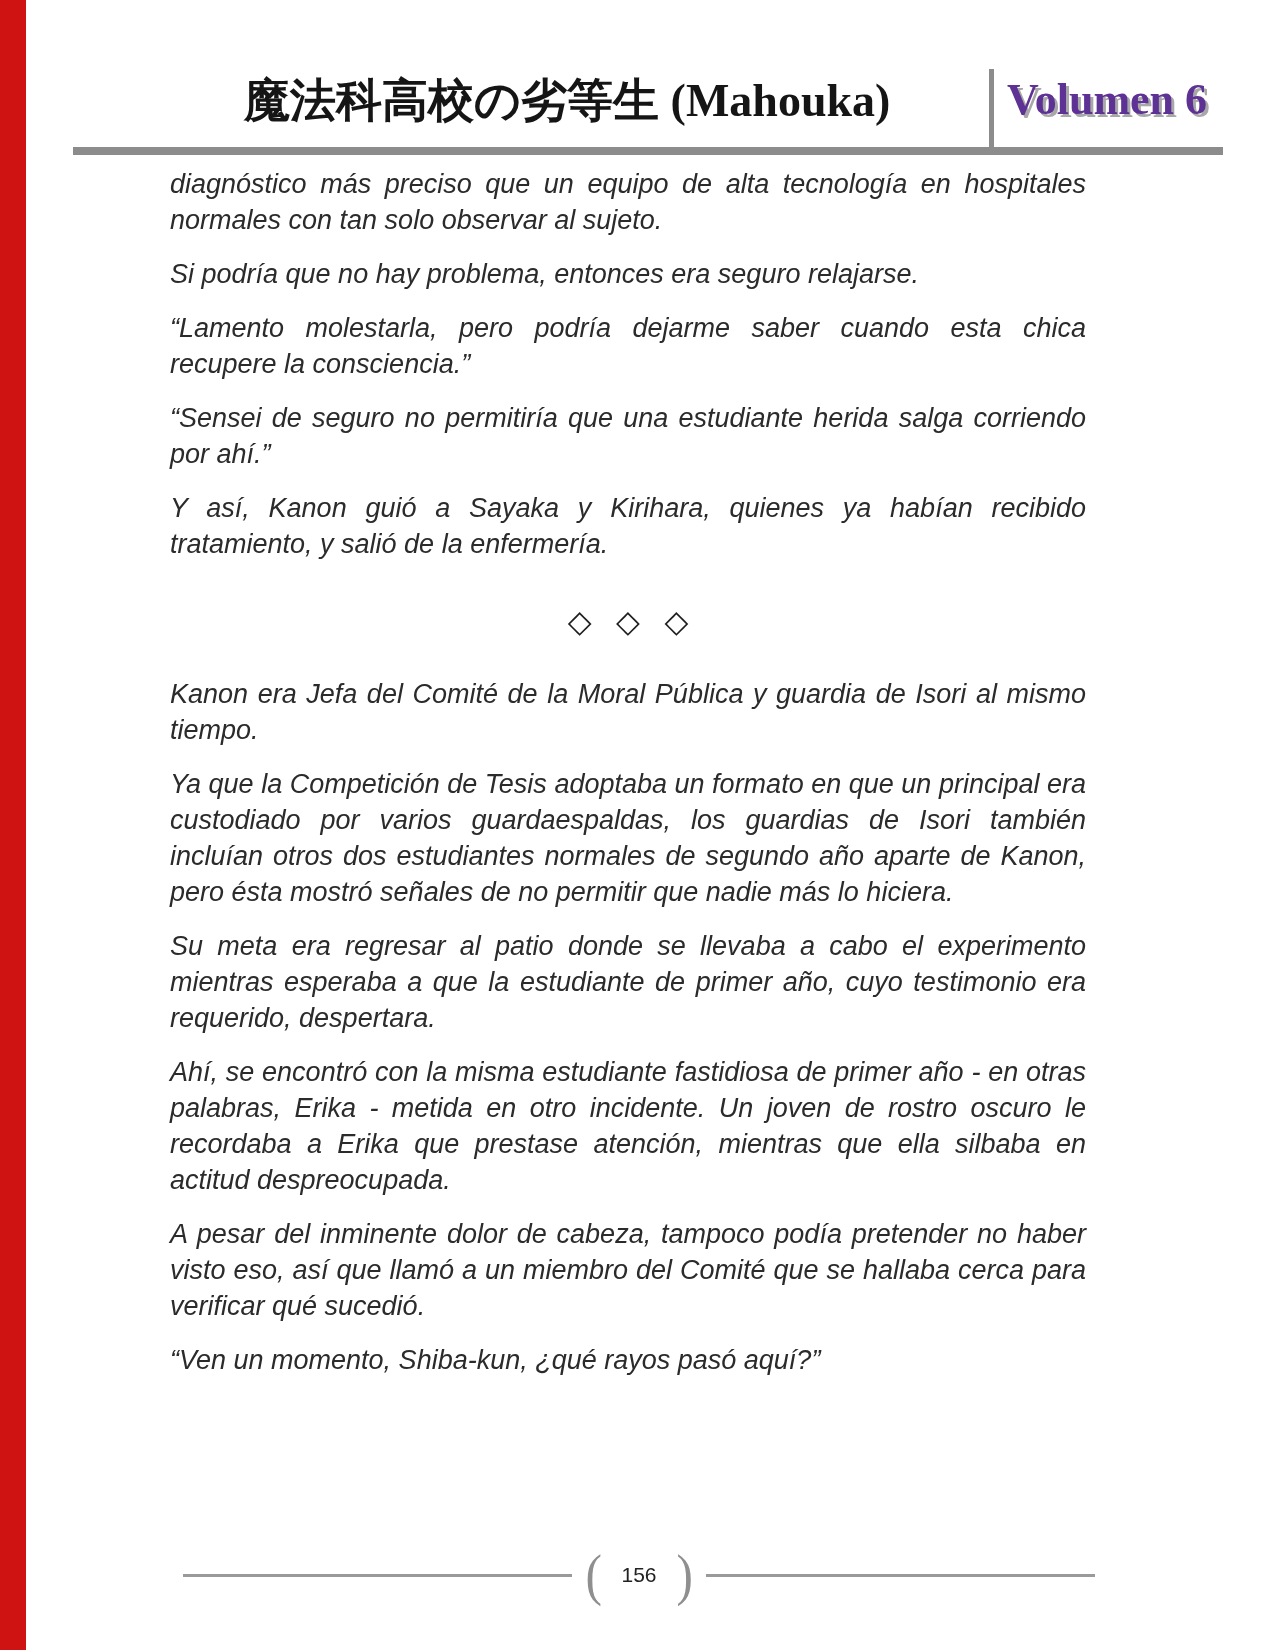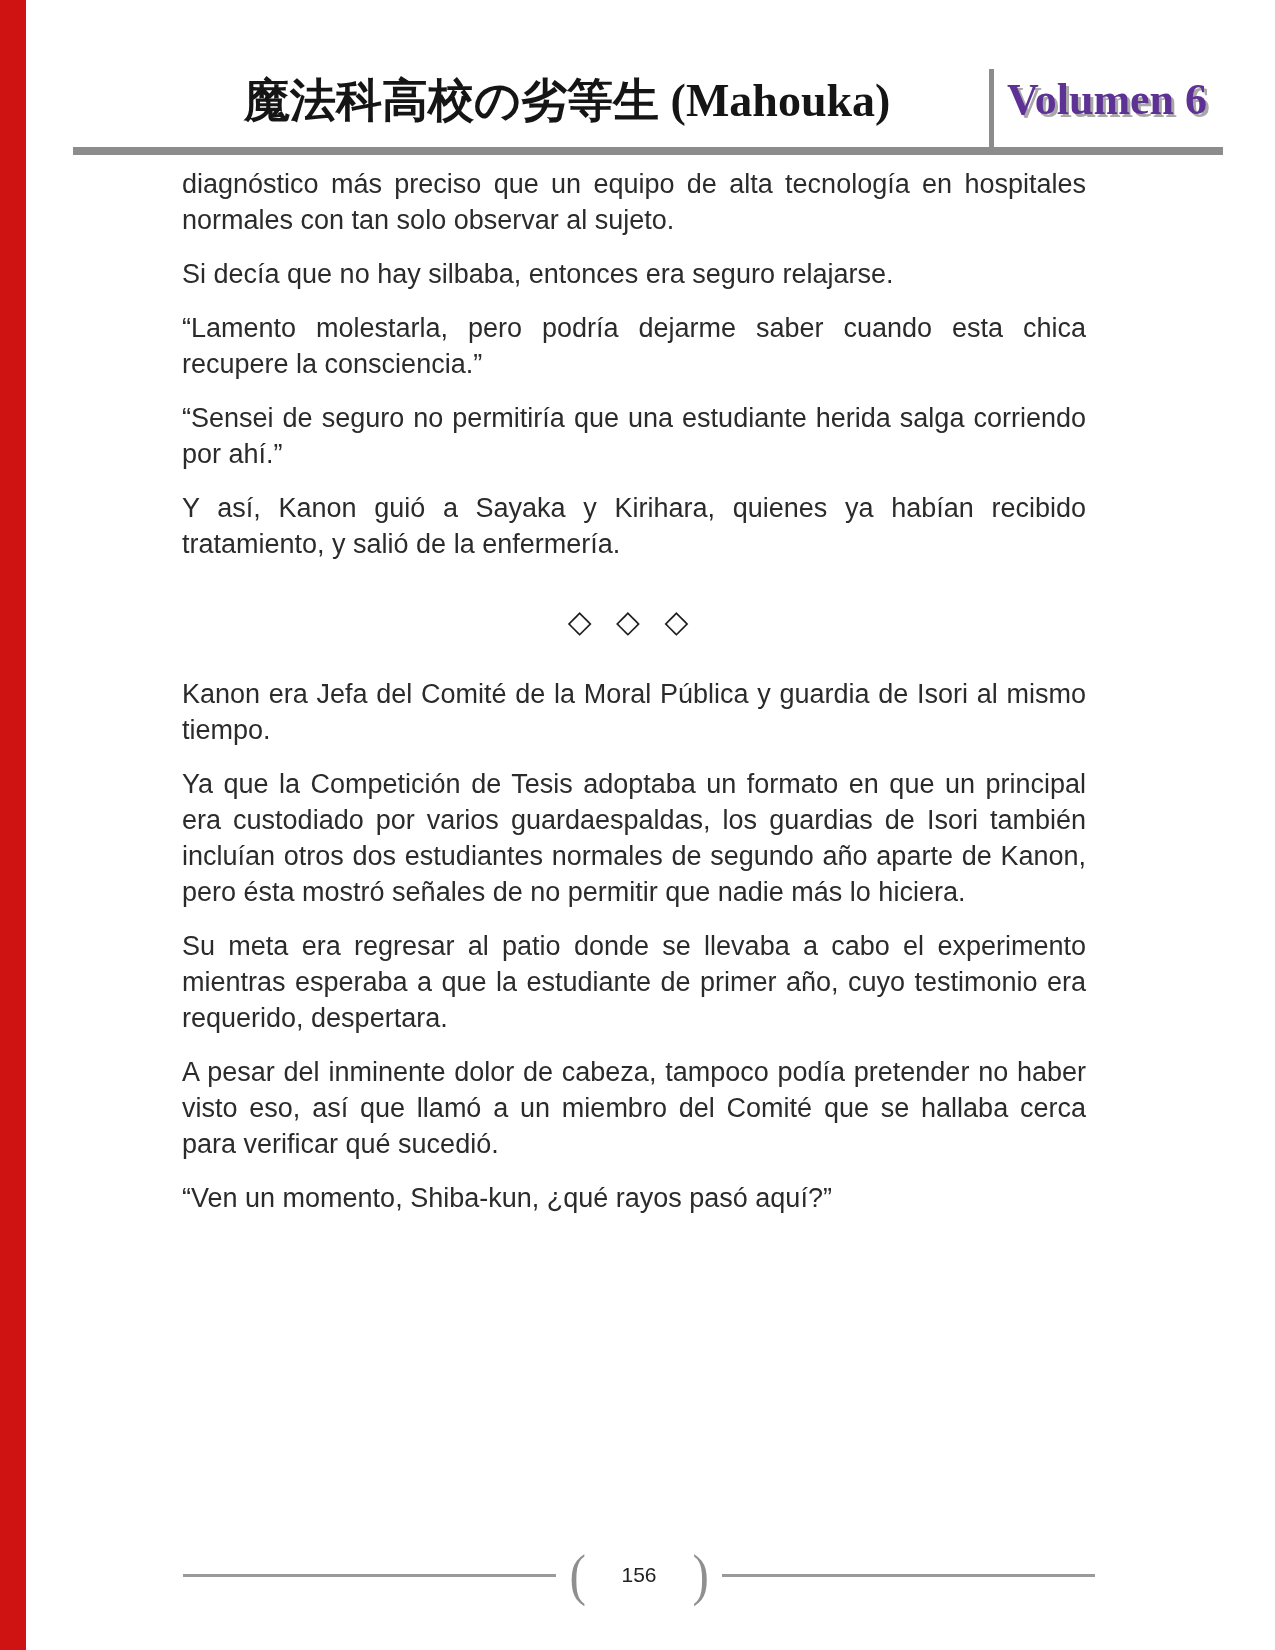--- a/index.html
+++ b/index.html
@@ -43,22 +43,23 @@
     background:var(--rule-gray,#8c8c8c);
   }
   .body-text{
     position:absolute;left:170px;top:166px;
     width:916px;
     color:var(--body-text,#2b2b2b);
     font-size:27px;
     line-height:36px;
   }
   .para{
-    margin:0 0 18px 12px;
+    margin:0 0 18px 0;
     text-align:justify;
+    font-style:italic;
   }
   .divider{
     text-align:center;
     font-size:31px;
     color:#1d1d1d;
     word-spacing:16px;
     margin:42px 0 36px 0;
   }
   .footer{
     position:absolute;left:183px;top:1543px;
@@ -74,48 +75,49 @@
     font-size:58px;line-height:58px;
     color:#8f8f8f;
     transform:scaleX(.85);
     user-select:none;
   }
   .bracket-left{margin-left:12px;}
   .bracket-right{margin-right:12px;}
   .page-num{
     font-size:21px;
     color:#222222;
-    margin:0 34px;
+    margin:0 18px;
   }
 </style>
 </head>
 <body>
 
 <div class="page">
 
   <div class="red-bar"></div>
 
   <div>
     <div class="jp-title">魔法科高校の劣等生 (Mahouka)</div>
     <div class="volume-bar"></div>
     <div class="volume-label">Volumen 6</div>
     <div class="header-rule"></div>
   </div>
 
   <div class="body-text">
 
   <p class="para">diagnóstico más preciso que un equipo de alta tecnología en hospitales normales con tan solo observar al sujeto.</p>
-      <p class="para">Si decía que no hay silbaba, entonces era seguro relajarse.</p>
+      <p class="para">Si podría que no hay problema, entonces era seguro relajarse.</p>
       <p class="para">“Lamento molestarla, pero podría dejarme saber cuando esta chica recupere la consciencia.”</p>
       <p class="para">“Sensei de seguro no permitiría que una estudiante herida salga corriendo por ahí.”</p>
       <p class="para">Y así, Kanon guió a Sayaka y Kirihara, quienes ya habían recibido tratamiento, y salió de la enfermería.</p>
       <div class="divider">◇ ◇ ◇</div>
       <p class="para">Kanon era Jefa del Comité de la Moral Pública y guardia de Isori al mismo tiempo.</p>
       <p class="para">Ya que la Competición de Tesis adoptaba un formato en que un principal era custodiado por varios guardaespaldas, los guardias de Isori también incluían otros dos estudiantes normales de segundo año aparte de Kanon, pero ésta mostró señales de no permitir que nadie más lo hiciera.</p>
       <p class="para">Su meta era regresar al patio donde se llevaba a cabo el experimento mientras esperaba a que la estudiante de primer año, cuyo testimonio era requerido, despertara.</p>
+      <p class="para">Ahí, se encontró con la misma estudiante fastidiosa de primer año - en otras palabras, Erika - metida en otro incidente. Un joven de rostro oscuro le recordaba a Erika que prestase atención, mientras que ella silbaba en actitud despreocupada.</p>
       <p class="para">A pesar del inminente dolor de cabeza, tampoco podía pretender no haber visto eso, así que llamó a un miembro del Comité que se hallaba cerca para verificar qué sucedió.</p>
       <p class="para">“Ven un momento, Shiba-kun, ¿qué rayos pasó aquí?”</p>
     </div>
 
   <div class="footer">
     <div class="footer-rule"></div>
     <span class="bracket bracket-left">(</span>
     <span class="page-num">156</span>
     <span class="bracket bracket-right">)</span>
     <div class="footer-rule"></div>

